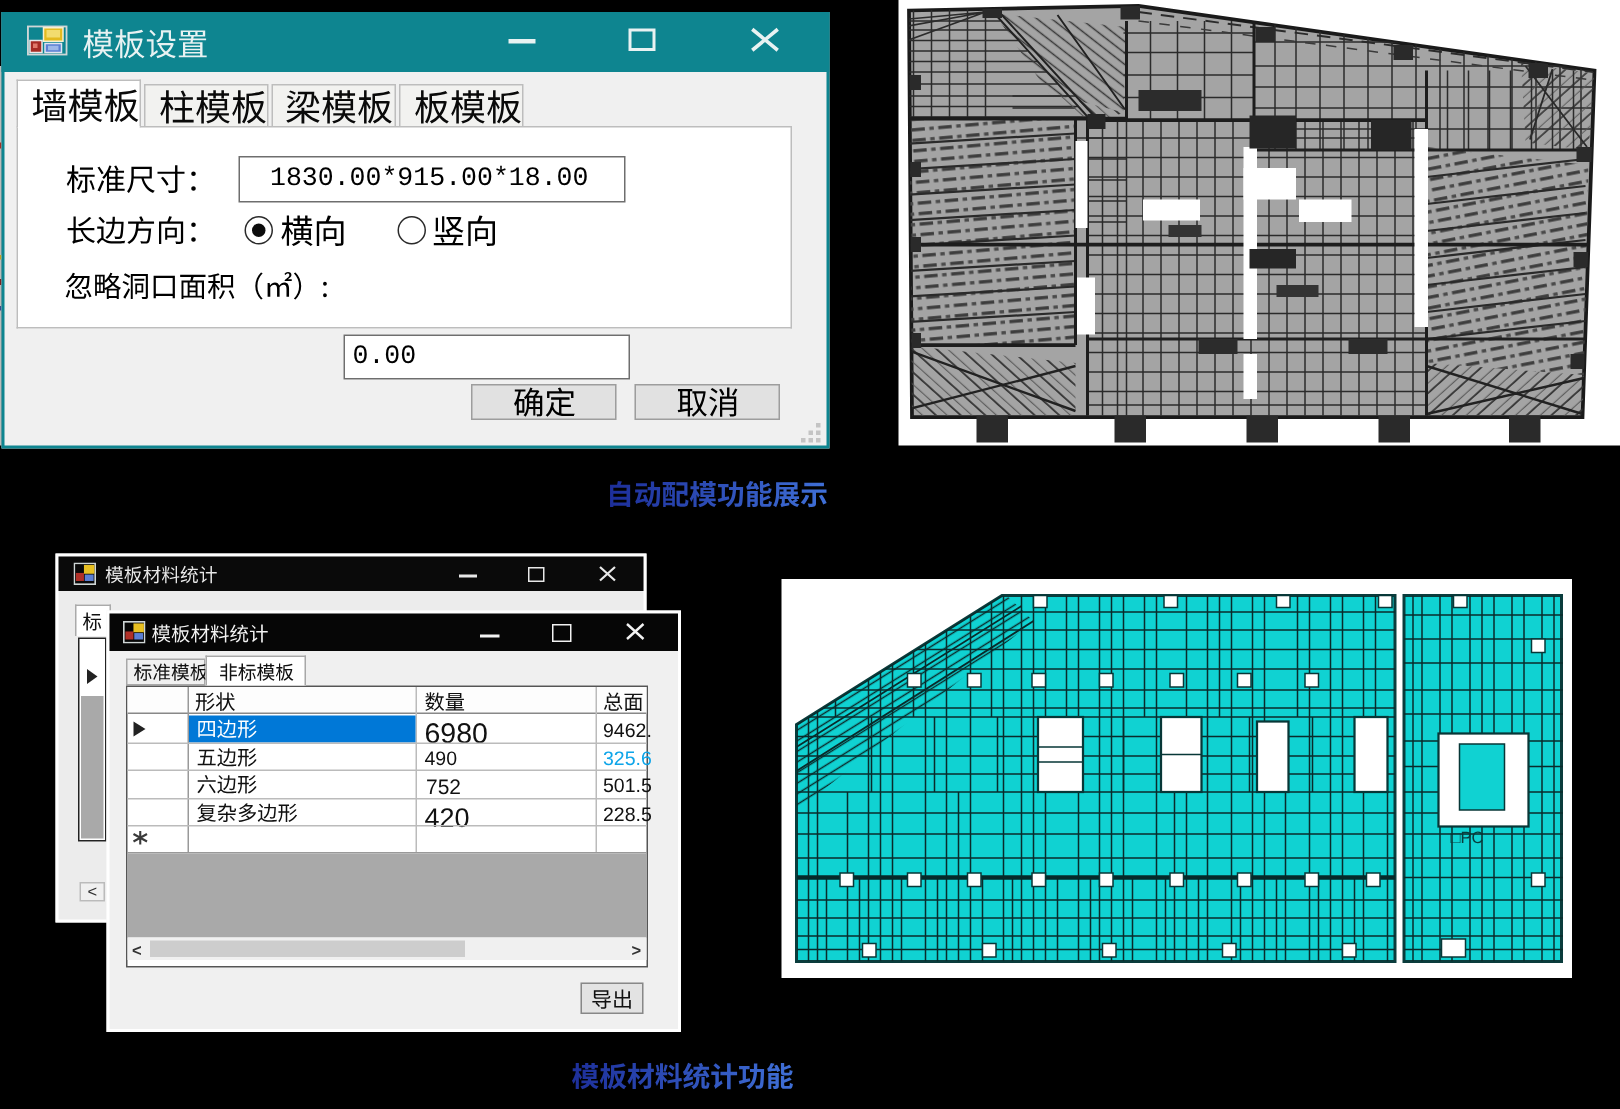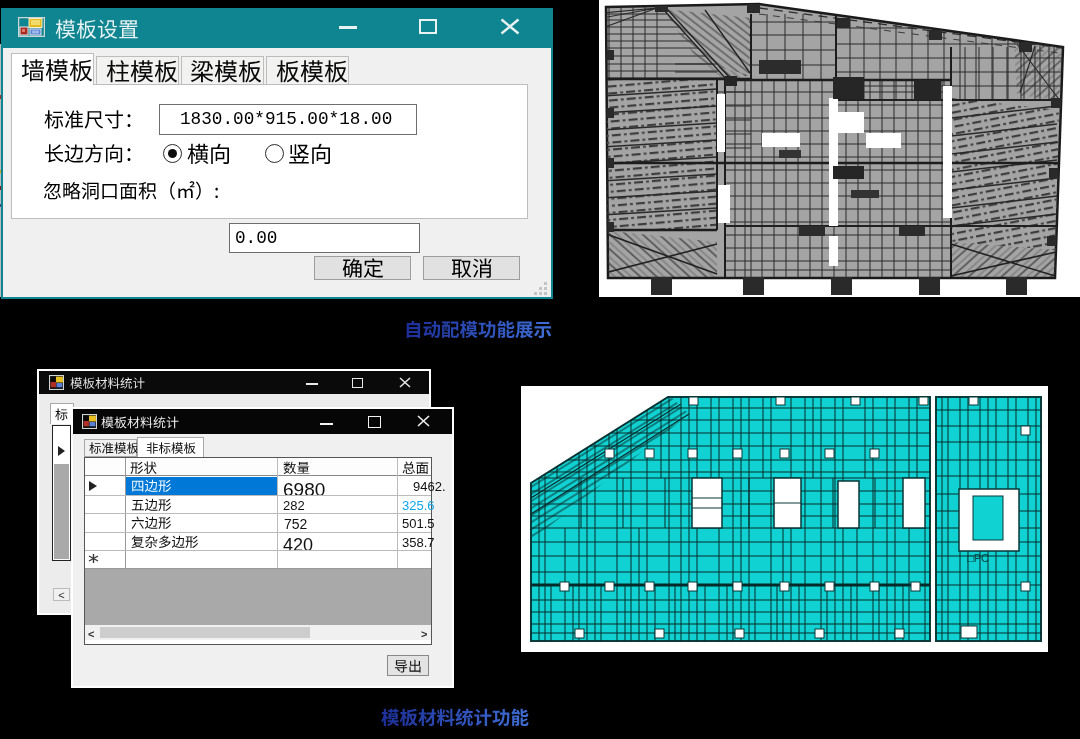--- a/index.html
+++ b/index.html
@@ -444,42 +444,42 @@
 <div class="abs" style="left:277px;top:458px;width:1px;height:110px;background:#bbb;"></div>
 <div class="abs" style="left:397px;top:458px;width:1px;height:110px;background:#bbb;"></div>
 
 <div class="abs" style="left:126px;top:477px;width:151px;height:18px;background:#0078d7;"></div>
 <svg class="abs" style="left:127px;top:476.1px;" width="48" height="20" viewBox="0 0 48 20">
       <path transform="translate(4,14.9)" d="M1.2 -10.2V0.6H2.2V-0.4H11.2V0.5H12.3V-10.2ZM2.2 -1.4V-9.2H4.8C4.7 -5.9 4.4 -4.1 2.4 -3.2C2.6 -3.0 2.9 -2.6 3.0 -2.4C5.3 -3.5 5.7 -5.5 5.7 -9.2H7.6V-5.0C7.6 -3.9 7.9 -3.5 8.8 -3.5C9.0 -3.5 10.0 -3.5 10.3 -3.5C10.6 -3.5 10.9 -3.5 11.1 -3.5C11.1 -3.8 11.0 -4.1 11.0 -4.4C10.8 -4.3 10.5 -4.3 10.2 -4.3C10.0 -4.3 9.1 -4.3 8.9 -4.3C8.6 -4.3 8.6 -4.5 8.6 -4.9V-9.2H11.2V-1.4Z M14.6 -10.6C15.3 -9.9 16.3 -8.9 16.7 -8.3L17.5 -8.9C17.1 -9.5 16.1 -10.5 15.4 -11.1ZM21.0 -11.1C21.0 -10.4 20.9 -9.6 20.9 -8.9H18.1V-8.0H20.8C20.6 -5.4 19.9 -3.2 17.7 -1.9C18.0 -1.7 18.3 -1.4 18.5 -1.1C20.8 -2.7 21.6 -5.1 21.9 -8.0H24.9C24.7 -4.2 24.5 -2.7 24.2 -2.3C24.0 -2.2 23.9 -2.1 23.6 -2.1C23.3 -2.1 22.6 -2.1 21.8 -2.2C22.0 -1.9 22.1 -1.5 22.1 -1.2C22.9 -1.1 23.6 -1.1 24.0 -1.2C24.5 -1.2 24.8 -1.3 25.1 -1.7C25.5 -2.2 25.7 -3.8 25.9 -8.4C25.9 -8.6 25.9 -8.9 25.9 -8.9H22.0C22.0 -9.6 22.0 -10.4 22.0 -11.1ZM16.8 -6.8H14.1V-5.8H15.8V-1.6C15.2 -1.3 14.6 -0.7 13.8 0.1L14.6 1.1C15.2 0.2 15.9 -0.7 16.3 -0.7C16.6 -0.7 17.1 -0.2 17.6 0.2C18.6 0.8 19.8 0.9 21.5 0.9C22.9 0.9 25.4 0.9 26.3 0.8C26.4 0.5 26.5 -0.1 26.6 -0.4C25.3 -0.2 23.2 -0.1 21.5 -0.1C20.0 -0.1 18.8 -0.2 17.9 -0.8C17.4 -1.1 17.1 -1.3 16.8 -1.5Z M38.4 -11.1C37.6 -10.0 36.0 -8.9 34.7 -8.2C35.0 -8.0 35.3 -7.7 35.5 -7.5C36.9 -8.3 38.4 -9.5 39.4 -10.7ZM38.8 -7.4C37.9 -6.2 36.3 -5.0 34.9 -4.3C35.1 -4.1 35.4 -3.8 35.6 -3.6C37.1 -4.4 38.7 -5.7 39.7 -7.0ZM39.1 -3.8C38.1 -2.1 36.2 -0.6 34.2 0.3C34.5 0.5 34.7 0.8 34.9 1.1C37.0 0.1 38.9 -1.5 40.1 -3.4ZM32.5 -9.6V-6.1H30.3V-9.6ZM27.6 -6.1V-5.1H29.3C29.3 -3.1 29.0 -1.1 27.5 0.5C27.7 0.6 28.1 0.9 28.3 1.2C29.9 -0.6 30.2 -2.8 30.3 -5.1H32.5V1.1H33.5V-5.1H34.9V-6.1H33.5V-9.6H34.7V-10.5H27.8V-9.6H29.3V-6.1Z" fill="#fff"></path>
     </svg>
 
 <div class="abs" style="left:89px;top:481px;width:0;height:0;border-left:8px solid #222;border-top:5px solid transparent;border-bottom:5px solid transparent;"></div>
 <div class="abs" style="left:283px;top:479px;font-size:19px;color:#111;">6980</div>
-<div class="abs" style="left:402px;top:479px;font-size:13px;color:#111;margin-left:11px;">9462.</div>
+<div class="abs" style="left:402px;top:479px;font-size:13px;color:#111;">9462.</div>
 <div class="abs" style="left:85px;top:495px;width:346px;height:1px;background:#bbb;"></div>
 
 <svg class="abs" style="left:127px;top:495.1px;" width="48" height="20" viewBox="0 0 48 20">
       <path transform="translate(4,14.9)" d="M2.4 -6.1V-5.1H4.9C4.6 -3.5 4.3 -1.9 4.1 -0.7H0.8V0.3H12.8V-0.7H10.0C10.2 -2.4 10.4 -4.6 10.5 -6.1L9.7 -6.1L9.5 -6.1H6.1L6.6 -9.0H11.8V-10.0H1.6V-9.0H5.5C5.4 -8.1 5.2 -7.1 5.1 -6.1ZM5.2 -0.7C5.4 -1.9 5.7 -3.5 6.0 -5.1H9.4C9.3 -3.8 9.1 -2.1 9.0 -0.7Z M14.6 -10.6C15.3 -9.9 16.3 -8.9 16.7 -8.3L17.5 -8.9C17.1 -9.5 16.1 -10.5 15.4 -11.1ZM21.0 -11.1C21.0 -10.4 20.9 -9.6 20.9 -8.9H18.1V-8.0H20.8C20.6 -5.4 19.9 -3.2 17.7 -1.9C18.0 -1.7 18.3 -1.4 18.5 -1.1C20.8 -2.7 21.6 -5.1 21.9 -8.0H24.9C24.7 -4.2 24.5 -2.7 24.2 -2.3C24.0 -2.2 23.9 -2.1 23.6 -2.1C23.3 -2.1 22.6 -2.1 21.8 -2.2C22.0 -1.9 22.1 -1.5 22.1 -1.2C22.9 -1.1 23.6 -1.1 24.0 -1.2C24.5 -1.2 24.8 -1.3 25.1 -1.7C25.5 -2.2 25.7 -3.8 25.9 -8.4C25.9 -8.6 25.9 -8.9 25.9 -8.9H22.0C22.0 -9.6 22.0 -10.4 22.0 -11.1ZM16.8 -6.8H14.1V-5.8H15.8V-1.6C15.2 -1.3 14.6 -0.7 13.8 0.1L14.6 1.1C15.2 0.2 15.9 -0.7 16.3 -0.7C16.6 -0.7 17.1 -0.2 17.6 0.2C18.6 0.8 19.8 0.9 21.5 0.9C22.9 0.9 25.4 0.9 26.3 0.8C26.4 0.5 26.5 -0.1 26.6 -0.4C25.3 -0.2 23.2 -0.1 21.5 -0.1C20.0 -0.1 18.8 -0.2 17.9 -0.8C17.4 -1.1 17.1 -1.3 16.8 -1.5Z M38.4 -11.1C37.6 -10.0 36.0 -8.9 34.7 -8.2C35.0 -8.0 35.3 -7.7 35.5 -7.5C36.9 -8.3 38.4 -9.5 39.4 -10.7ZM38.8 -7.4C37.9 -6.2 36.3 -5.0 34.9 -4.3C35.1 -4.1 35.4 -3.8 35.6 -3.6C37.1 -4.4 38.7 -5.7 39.7 -7.0ZM39.1 -3.8C38.1 -2.1 36.2 -0.6 34.2 0.3C34.5 0.5 34.7 0.8 34.9 1.1C37.0 0.1 38.9 -1.5 40.1 -3.4ZM32.5 -9.6V-6.1H30.3V-9.6ZM27.6 -6.1V-5.1H29.3C29.3 -3.1 29.0 -1.1 27.5 0.5C27.7 0.6 28.1 0.9 28.3 1.2C29.9 -0.6 30.2 -2.8 30.3 -5.1H32.5V1.1H33.5V-5.1H34.9V-6.1H33.5V-9.6H34.7V-10.5H27.8V-9.6H29.3V-6.1Z" fill="#111"></path>
     </svg>
-<div class="abs" style="left:283px;top:498px;font-size:13px;color:#111;">282</div>
+<div class="abs" style="left:283px;top:498px;font-size:13px;color:#111;">490</div>
 <div class="abs" style="left:402px;top:498px;font-size:13px;color:#0ea5e9;">325.6</div>
 <div class="abs" style="left:85px;top:513px;width:346px;height:1px;background:#bbb;"></div>
 
 <svg class="abs" style="left:127px;top:513.1px;" width="48" height="20" viewBox="0 0 48 20">
       <path transform="translate(4,14.9)" d="M0.8 -7.8V-6.7H12.8V-7.8ZM4.2 -5.2C3.3 -3.2 1.9 -1.1 0.6 0.3C0.9 0.5 1.4 0.8 1.6 1.0C2.9 -0.5 4.3 -2.7 5.3 -4.8ZM8.2 -4.8C9.4 -3.0 11.1 -0.5 11.8 0.9L12.8 0.3C12.0 -1.1 10.4 -3.5 9.1 -5.3ZM5.5 -10.9C6.0 -10.0 6.5 -8.8 6.8 -8.1L7.8 -8.5C7.6 -9.2 7.0 -10.4 6.5 -11.3Z M14.6 -10.6C15.3 -9.9 16.3 -8.9 16.7 -8.3L17.5 -8.9C17.1 -9.5 16.1 -10.5 15.4 -11.1ZM21.0 -11.1C21.0 -10.4 20.9 -9.6 20.9 -8.9H18.1V-8.0H20.8C20.6 -5.4 19.9 -3.2 17.7 -1.9C18.0 -1.7 18.3 -1.4 18.5 -1.1C20.8 -2.7 21.6 -5.1 21.9 -8.0H24.9C24.7 -4.2 24.5 -2.7 24.2 -2.3C24.0 -2.2 23.9 -2.1 23.6 -2.1C23.3 -2.1 22.6 -2.1 21.8 -2.2C22.0 -1.9 22.1 -1.5 22.1 -1.2C22.9 -1.1 23.6 -1.1 24.0 -1.2C24.5 -1.2 24.8 -1.3 25.1 -1.7C25.5 -2.2 25.7 -3.8 25.9 -8.4C25.9 -8.6 25.9 -8.9 25.9 -8.9H22.0C22.0 -9.6 22.0 -10.4 22.0 -11.1ZM16.8 -6.8H14.1V-5.8H15.8V-1.6C15.2 -1.3 14.6 -0.7 13.8 0.1L14.6 1.1C15.2 0.2 15.9 -0.7 16.3 -0.7C16.6 -0.7 17.1 -0.2 17.6 0.2C18.6 0.8 19.8 0.9 21.5 0.9C22.9 0.9 25.4 0.9 26.3 0.8C26.4 0.5 26.5 -0.1 26.6 -0.4C25.3 -0.2 23.2 -0.1 21.5 -0.1C20.0 -0.1 18.8 -0.2 17.9 -0.8C17.4 -1.1 17.1 -1.3 16.8 -1.5Z M38.4 -11.1C37.6 -10.0 36.0 -8.9 34.7 -8.2C35.0 -8.0 35.3 -7.7 35.5 -7.5C36.9 -8.3 38.4 -9.5 39.4 -10.7ZM38.8 -7.4C37.9 -6.2 36.3 -5.0 34.9 -4.3C35.1 -4.1 35.4 -3.8 35.6 -3.6C37.1 -4.4 38.7 -5.7 39.7 -7.0ZM39.1 -3.8C38.1 -2.1 36.2 -0.6 34.2 0.3C34.5 0.5 34.7 0.8 34.9 1.1C37.0 0.1 38.9 -1.5 40.1 -3.4ZM32.5 -9.6V-6.1H30.3V-9.6ZM27.6 -6.1V-5.1H29.3C29.3 -3.1 29.0 -1.1 27.5 0.5C27.7 0.6 28.1 0.9 28.3 1.2C29.9 -0.6 30.2 -2.8 30.3 -5.1H32.5V1.1H33.5V-5.1H34.9V-6.1H33.5V-9.6H34.7V-10.5H27.8V-9.6H29.3V-6.1Z" fill="#111"></path>
     </svg>
 <div class="abs" style="left:284px;top:516px;font-size:14px;color:#111;">752</div>
 <div class="abs" style="left:402px;top:516px;font-size:13px;color:#111;">501.5</div>
 <div class="abs" style="left:85px;top:532px;width:346px;height:1px;background:#bbb;"></div>
 
 <svg class="abs" style="left:127px;top:532.1px;" width="75" height="20" viewBox="0 0 75 20">
       <path transform="translate(4,14.9)" d="M3.9 -6.0H10.2V-5.0H3.9ZM3.9 -7.5H10.2V-6.7H3.9ZM2.9 -8.3V-4.3H4.4C3.6 -3.3 2.4 -2.3 1.3 -1.7C1.5 -1.6 1.8 -1.2 2.0 -1.1C2.5 -1.4 3.1 -1.8 3.6 -2.2C4.2 -1.7 4.9 -1.1 5.7 -0.7C4.1 -0.2 2.2 0.0 0.4 0.2C0.6 0.4 0.8 0.8 0.8 1.1C2.9 0.9 5.0 0.5 6.9 -0.2C8.5 0.4 10.4 0.8 12.4 1.0C12.6 0.7 12.8 0.3 13.0 0.1C11.2 -0.0 9.5 -0.3 8.0 -0.7C9.3 -1.3 10.3 -2.1 11.0 -3.1L10.4 -3.5L10.2 -3.4H4.8C5.1 -3.7 5.3 -4.0 5.5 -4.3L5.4 -4.3H11.2V-8.3ZM3.6 -11.3C3.0 -10.0 1.8 -8.8 0.6 -8.0C0.9 -7.8 1.2 -7.4 1.3 -7.2C2.0 -7.7 2.7 -8.4 3.3 -9.2H12.2V-10.0H3.9C4.2 -10.4 4.4 -10.7 4.5 -11.1ZM9.4 -2.7C8.8 -2.0 7.9 -1.5 6.8 -1.1C5.8 -1.5 5.0 -2.0 4.3 -2.7Z M17.1 -2.8C16.4 -1.9 15.4 -1.0 14.4 -0.4C14.6 -0.2 15.0 0.2 15.2 0.4C16.2 -0.3 17.4 -1.4 18.1 -2.5ZM22.1 -2.4C23.1 -1.6 24.2 -0.5 24.7 0.2L25.6 -0.3C25.0 -1.0 23.9 -2.1 22.9 -2.9ZM18.7 -11.3C18.6 -10.8 18.6 -10.2 18.4 -9.7H14.9V-8.8H18.1C17.5 -7.5 16.4 -6.5 14.1 -6.0C14.3 -5.8 14.6 -5.4 14.7 -5.1C17.4 -5.8 18.6 -7.1 19.2 -8.8H22.2V-6.9C22.2 -5.8 22.5 -5.5 23.6 -5.5C23.8 -5.5 24.9 -5.5 25.1 -5.5C26.0 -5.5 26.3 -6.0 26.4 -7.7C26.1 -7.7 25.6 -7.9 25.4 -8.0C25.4 -6.7 25.3 -6.5 25.0 -6.5C24.7 -6.5 23.9 -6.5 23.7 -6.5C23.3 -6.5 23.2 -6.5 23.2 -6.9V-9.7H19.5C19.6 -10.2 19.7 -10.8 19.7 -11.3ZM14.4 -4.5V-3.6H19.7V-0.1C19.7 0.0 19.6 0.1 19.4 0.1C19.2 0.1 18.4 0.1 17.6 0.1C17.8 0.4 17.9 0.8 18.0 1.1C19.0 1.1 19.7 1.0 20.2 0.9C20.6 0.7 20.7 0.4 20.7 -0.1V-3.6H26.0V-4.5H20.7V-5.8H19.7V-4.5Z M33.2 -11.4C32.3 -10.2 30.7 -8.9 28.5 -8.0C28.7 -7.9 29.0 -7.5 29.2 -7.3C30.4 -7.9 31.5 -8.5 32.4 -9.2H36.2C35.5 -8.4 34.6 -7.7 33.5 -7.1C33.0 -7.5 32.3 -8.0 31.8 -8.3L31.0 -7.7C31.6 -7.4 32.2 -7.0 32.6 -6.6C31.2 -5.9 29.6 -5.4 28.1 -5.1C28.2 -4.9 28.4 -4.5 28.5 -4.2C32.1 -5.0 36.0 -6.8 37.7 -9.8L37.1 -10.2L36.9 -10.2H33.4C33.7 -10.5 34.0 -10.8 34.3 -11.1ZM35.4 -6.7C34.4 -5.3 32.4 -3.8 29.7 -2.8C29.9 -2.6 30.2 -2.3 30.3 -2.1C32.0 -2.7 33.4 -3.6 34.6 -4.5H38.2C37.6 -3.4 36.6 -2.6 35.4 -1.9C35.0 -2.4 34.3 -2.9 33.8 -3.3L32.9 -2.8C33.4 -2.4 34.0 -1.9 34.5 -1.4C32.6 -0.6 30.3 -0.1 28.0 0.1C28.2 0.4 28.4 0.8 28.4 1.1C33.2 0.5 37.9 -1.0 39.7 -5.0L39.1 -5.5L38.9 -5.4H35.6C35.9 -5.7 36.2 -6.1 36.5 -6.4Z M41.6 -10.6C42.3 -9.9 43.3 -8.9 43.7 -8.3L44.5 -8.9C44.1 -9.5 43.1 -10.5 42.4 -11.1ZM48.0 -11.1C48.0 -10.4 47.9 -9.6 47.9 -8.9H45.1V-8.0H47.8C47.6 -5.4 46.9 -3.2 44.7 -1.9C45.0 -1.7 45.3 -1.4 45.5 -1.1C47.8 -2.7 48.6 -5.1 48.9 -8.0H51.9C51.7 -4.2 51.5 -2.7 51.2 -2.3C51.0 -2.2 50.9 -2.1 50.6 -2.1C50.3 -2.1 49.6 -2.1 48.8 -2.2C49.0 -1.9 49.1 -1.5 49.1 -1.2C49.9 -1.1 50.6 -1.1 51.0 -1.2C51.5 -1.2 51.8 -1.3 52.1 -1.7C52.5 -2.2 52.7 -3.8 52.9 -8.4C52.9 -8.6 52.9 -8.9 52.9 -8.9H49.0C49.0 -9.6 49.0 -10.4 49.0 -11.1ZM43.8 -6.8H41.1V-5.8H42.8V-1.6C42.2 -1.3 41.6 -0.7 40.8 0.1L41.6 1.1C42.2 0.2 42.9 -0.7 43.3 -0.7C43.6 -0.7 44.1 -0.2 44.6 0.2C45.6 0.8 46.8 0.9 48.5 0.9C49.9 0.9 52.4 0.9 53.3 0.8C53.4 0.5 53.5 -0.1 53.6 -0.4C52.3 -0.2 50.2 -0.1 48.5 -0.1C47.0 -0.1 45.8 -0.2 44.9 -0.8C44.4 -1.1 44.1 -1.3 43.8 -1.5Z M65.4 -11.1C64.6 -10.0 63.0 -8.9 61.7 -8.2C62.0 -8.0 62.3 -7.7 62.5 -7.5C63.9 -8.3 65.4 -9.5 66.4 -10.7ZM65.8 -7.4C64.9 -6.2 63.3 -5.0 61.9 -4.3C62.1 -4.1 62.4 -3.8 62.6 -3.6C64.1 -4.4 65.7 -5.7 66.7 -7.0ZM66.1 -3.8C65.1 -2.1 63.2 -0.6 61.2 0.3C61.5 0.5 61.7 0.8 61.9 1.1C64.0 0.1 65.9 -1.5 67.1 -3.4ZM59.5 -9.6V-6.1H57.3V-9.6ZM54.6 -6.1V-5.1H56.3C56.3 -3.1 56.0 -1.1 54.5 0.5C54.7 0.6 55.1 0.9 55.3 1.2C56.9 -0.6 57.2 -2.8 57.3 -5.1H59.5V1.1H60.5V-5.1H61.9V-6.1H60.5V-9.6H61.7V-10.5H54.8V-9.6H56.3V-6.1Z" fill="#111"></path>
     </svg>
 <div class="abs" style="left:283px;top:535px;font-size:18px;color:#111;">420</div>
-<div class="abs" style="left:402px;top:535px;font-size:13px;color:#111;">358.7</div>
+<div class="abs" style="left:402px;top:535px;font-size:13px;color:#111;">228.5</div>
 <div class="abs" style="left:85px;top:550px;width:346px;height:1px;background:#bbb;"></div>
 
 <svg class="abs" style="left:88px;top:553px;" width="11" height="11" viewBox="0 0 11 11">
       <path d="M5.5 1 V10 M1 3 L10 8 M10 3 L1 8" stroke="#3a3a3a" stroke-width="1.4"></path>
     </svg>
 <div class="abs" style="left:85px;top:568px;width:346px;height:1px;background:#999;"></div>
 
 <div class="abs" style="left:85px;top:569px;width:346px;height:56px;background:#a9a9a9;"></div>
 
 <div class="abs" style="left:85px;top:625px;width:346px;height:15px;background:#f0f0f0;"></div>

